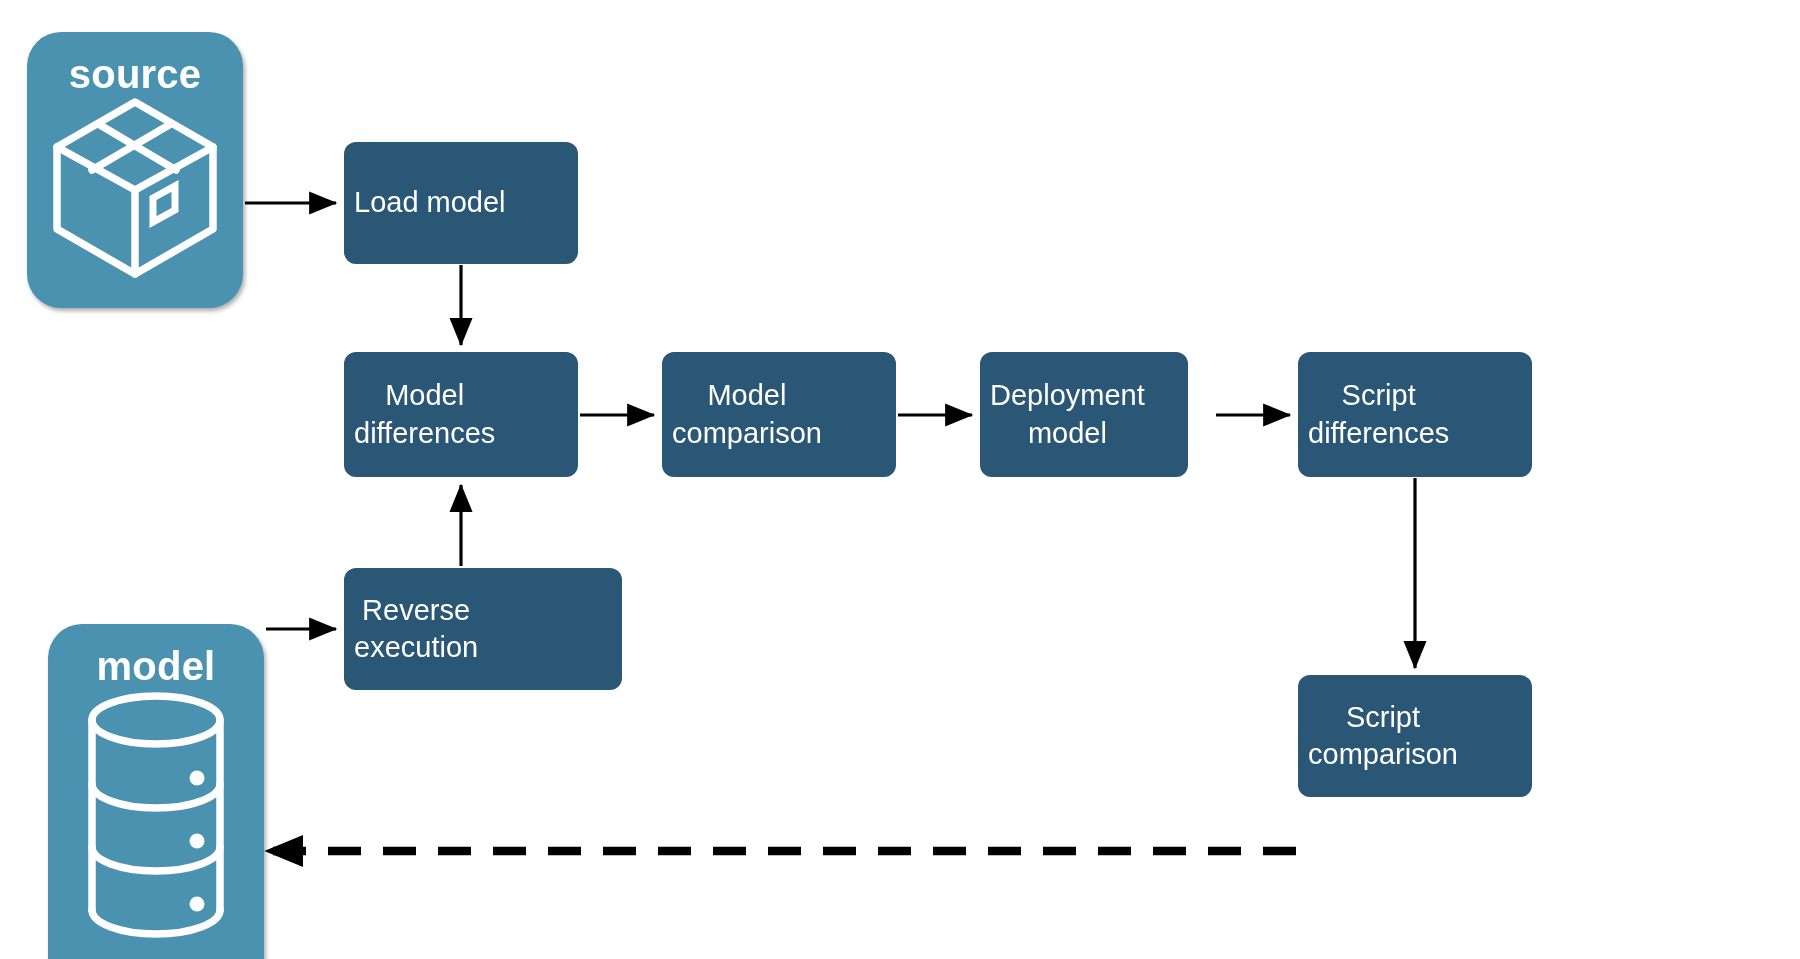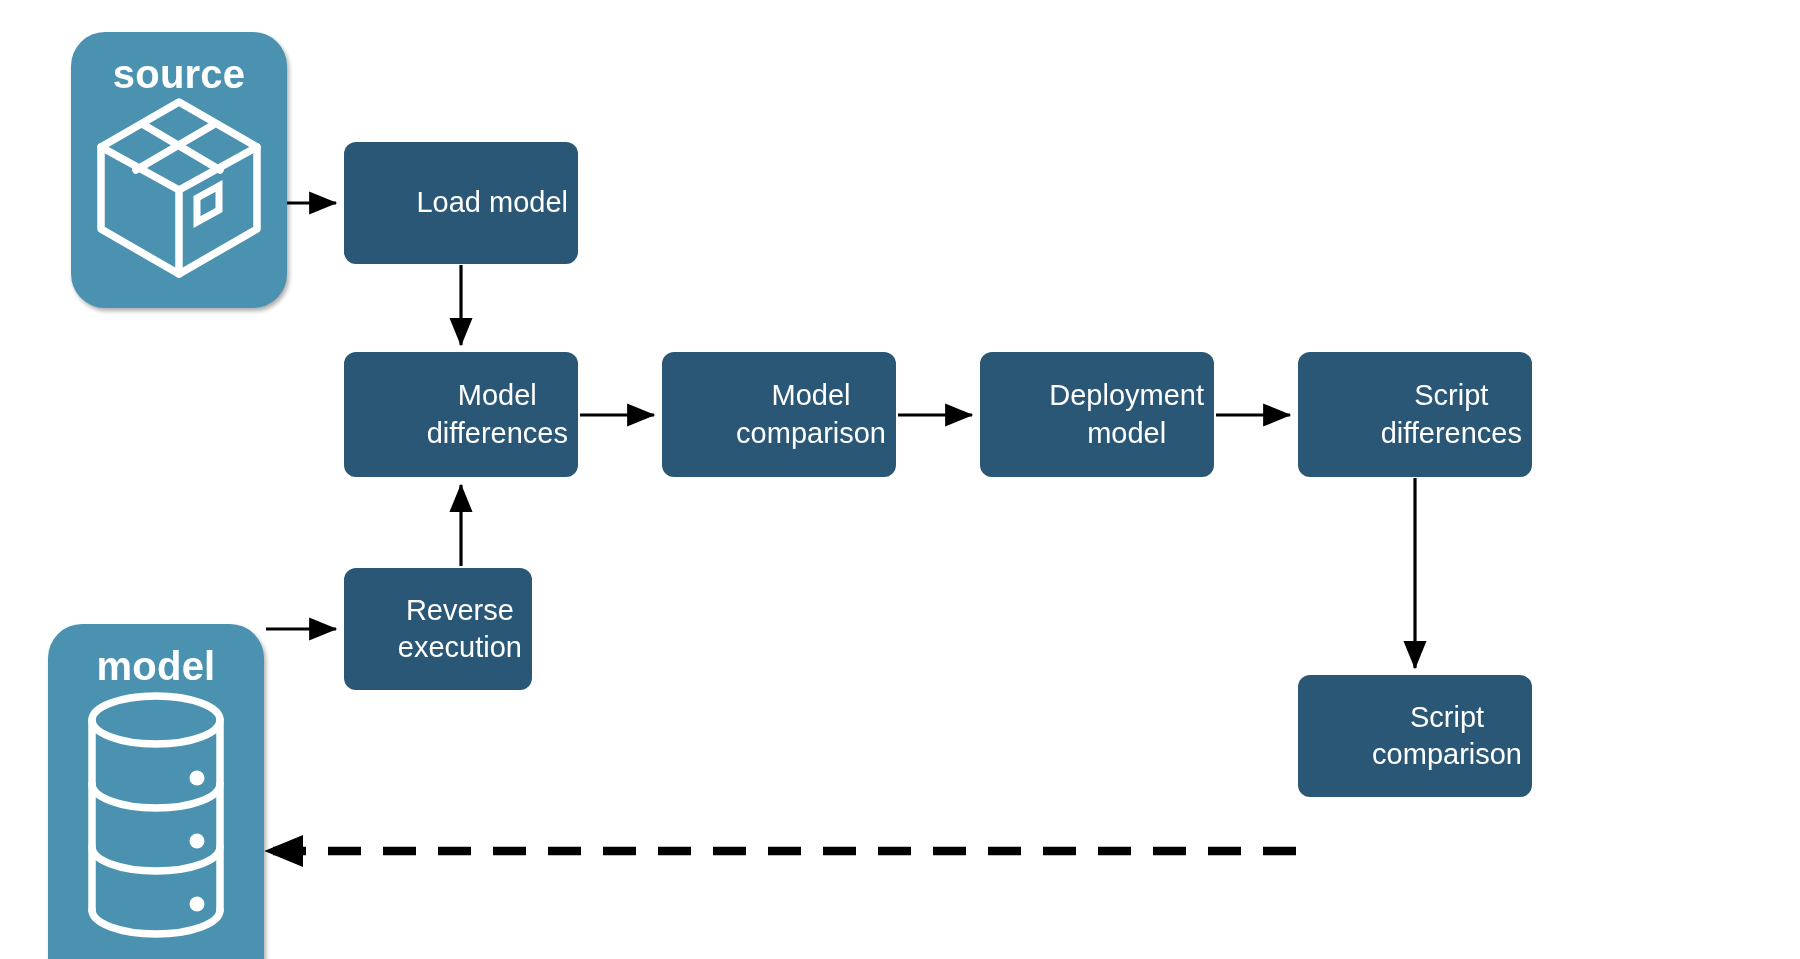--- a/index.html
+++ b/index.html
@@ -45,54 +45,53 @@
     justify-content: center;
     width: 100%;
   }
 
   #source-panel {
     left: 27px;
     top: 32px;
     width: 216px;
     height: 276px;
     padding-top: 22px;
-    margin-left: 44px;
   }
   #target-panel {
     left: 48px;
     top: 624px;
     width: 216px;
     height: 372px;
     padding-top: 22px;
   }
 
   
   .pbox {
     position: absolute;
     background: #2b5777;
     border-radius: 12px;
     box-sizing: border-box;
     display: flex;
     align-items: center;
-    justify-content: flex-end;
+    justify-content: flex-start;
     text-align: center;
     color: #ffffff;
     font-size: 29px;
     line-height: 1.28;
     padding: 4px 10px;
     user-select: none;
   }
   .pbox span { display: block; }
 
   #box-load        { left: 344px;  top: 142px; width: 234px; height: 122px; }
   #box-compare     { left: 344px;  top: 352px; width: 234px; height: 125px; }
   #box-differences { left: 662px;  top: 352px; width: 234px; height: 125px; }
-  #box-deploy      { left: 980px;  top: 352px; width: 234px; height: 125px; }
+  #box-deploy      { left: 980px;  top: 352px; width: 208px; height: 125px; }
   #box-scriptgen   { left: 1298px; top: 352px; width: 234px; height: 125px; }
-  #box-reverse     { left: 344px;  top: 568px; width: 188px; height: 122px; }
+  #box-reverse     { left: 344px;  top: 568px; width: 278px; height: 122px; }
   #box-scriptexec  { left: 1298px; top: 675px; width: 234px; height: 122px; }
 
   
   #arrows {
     position: absolute;
     left: 0; top: 0;
     width: 1800px;
     height: 959px;
     pointer-events: none;
   }

